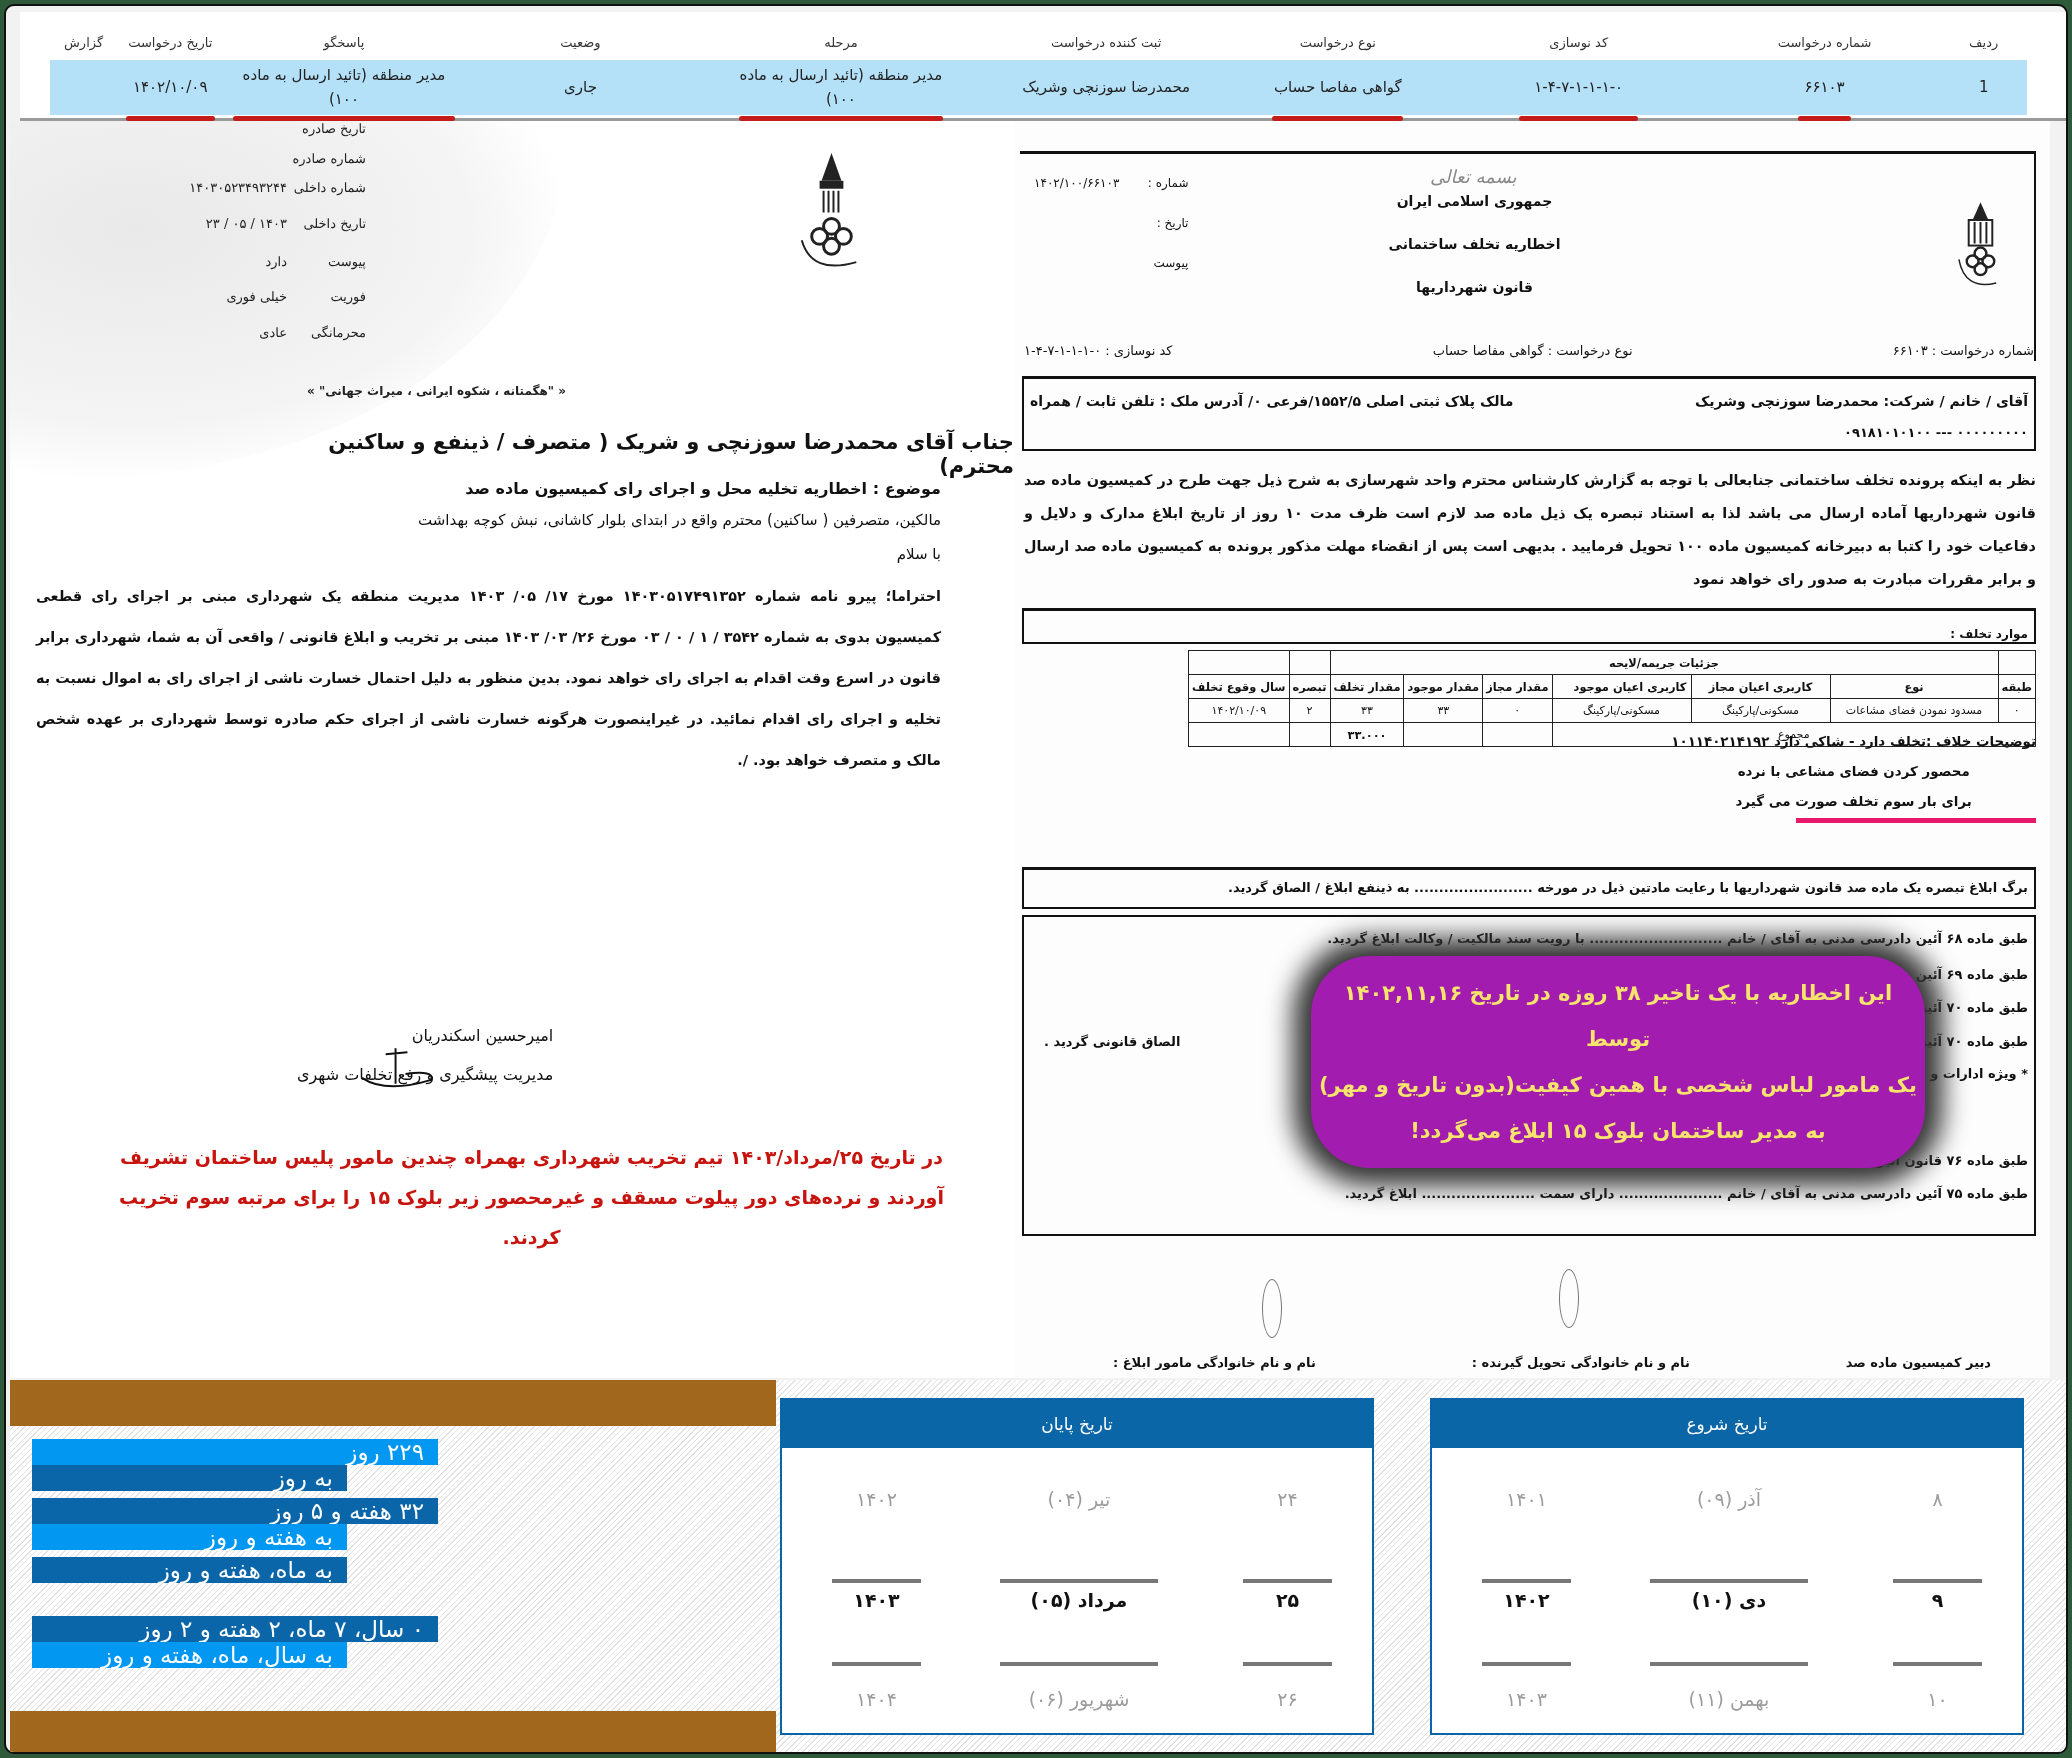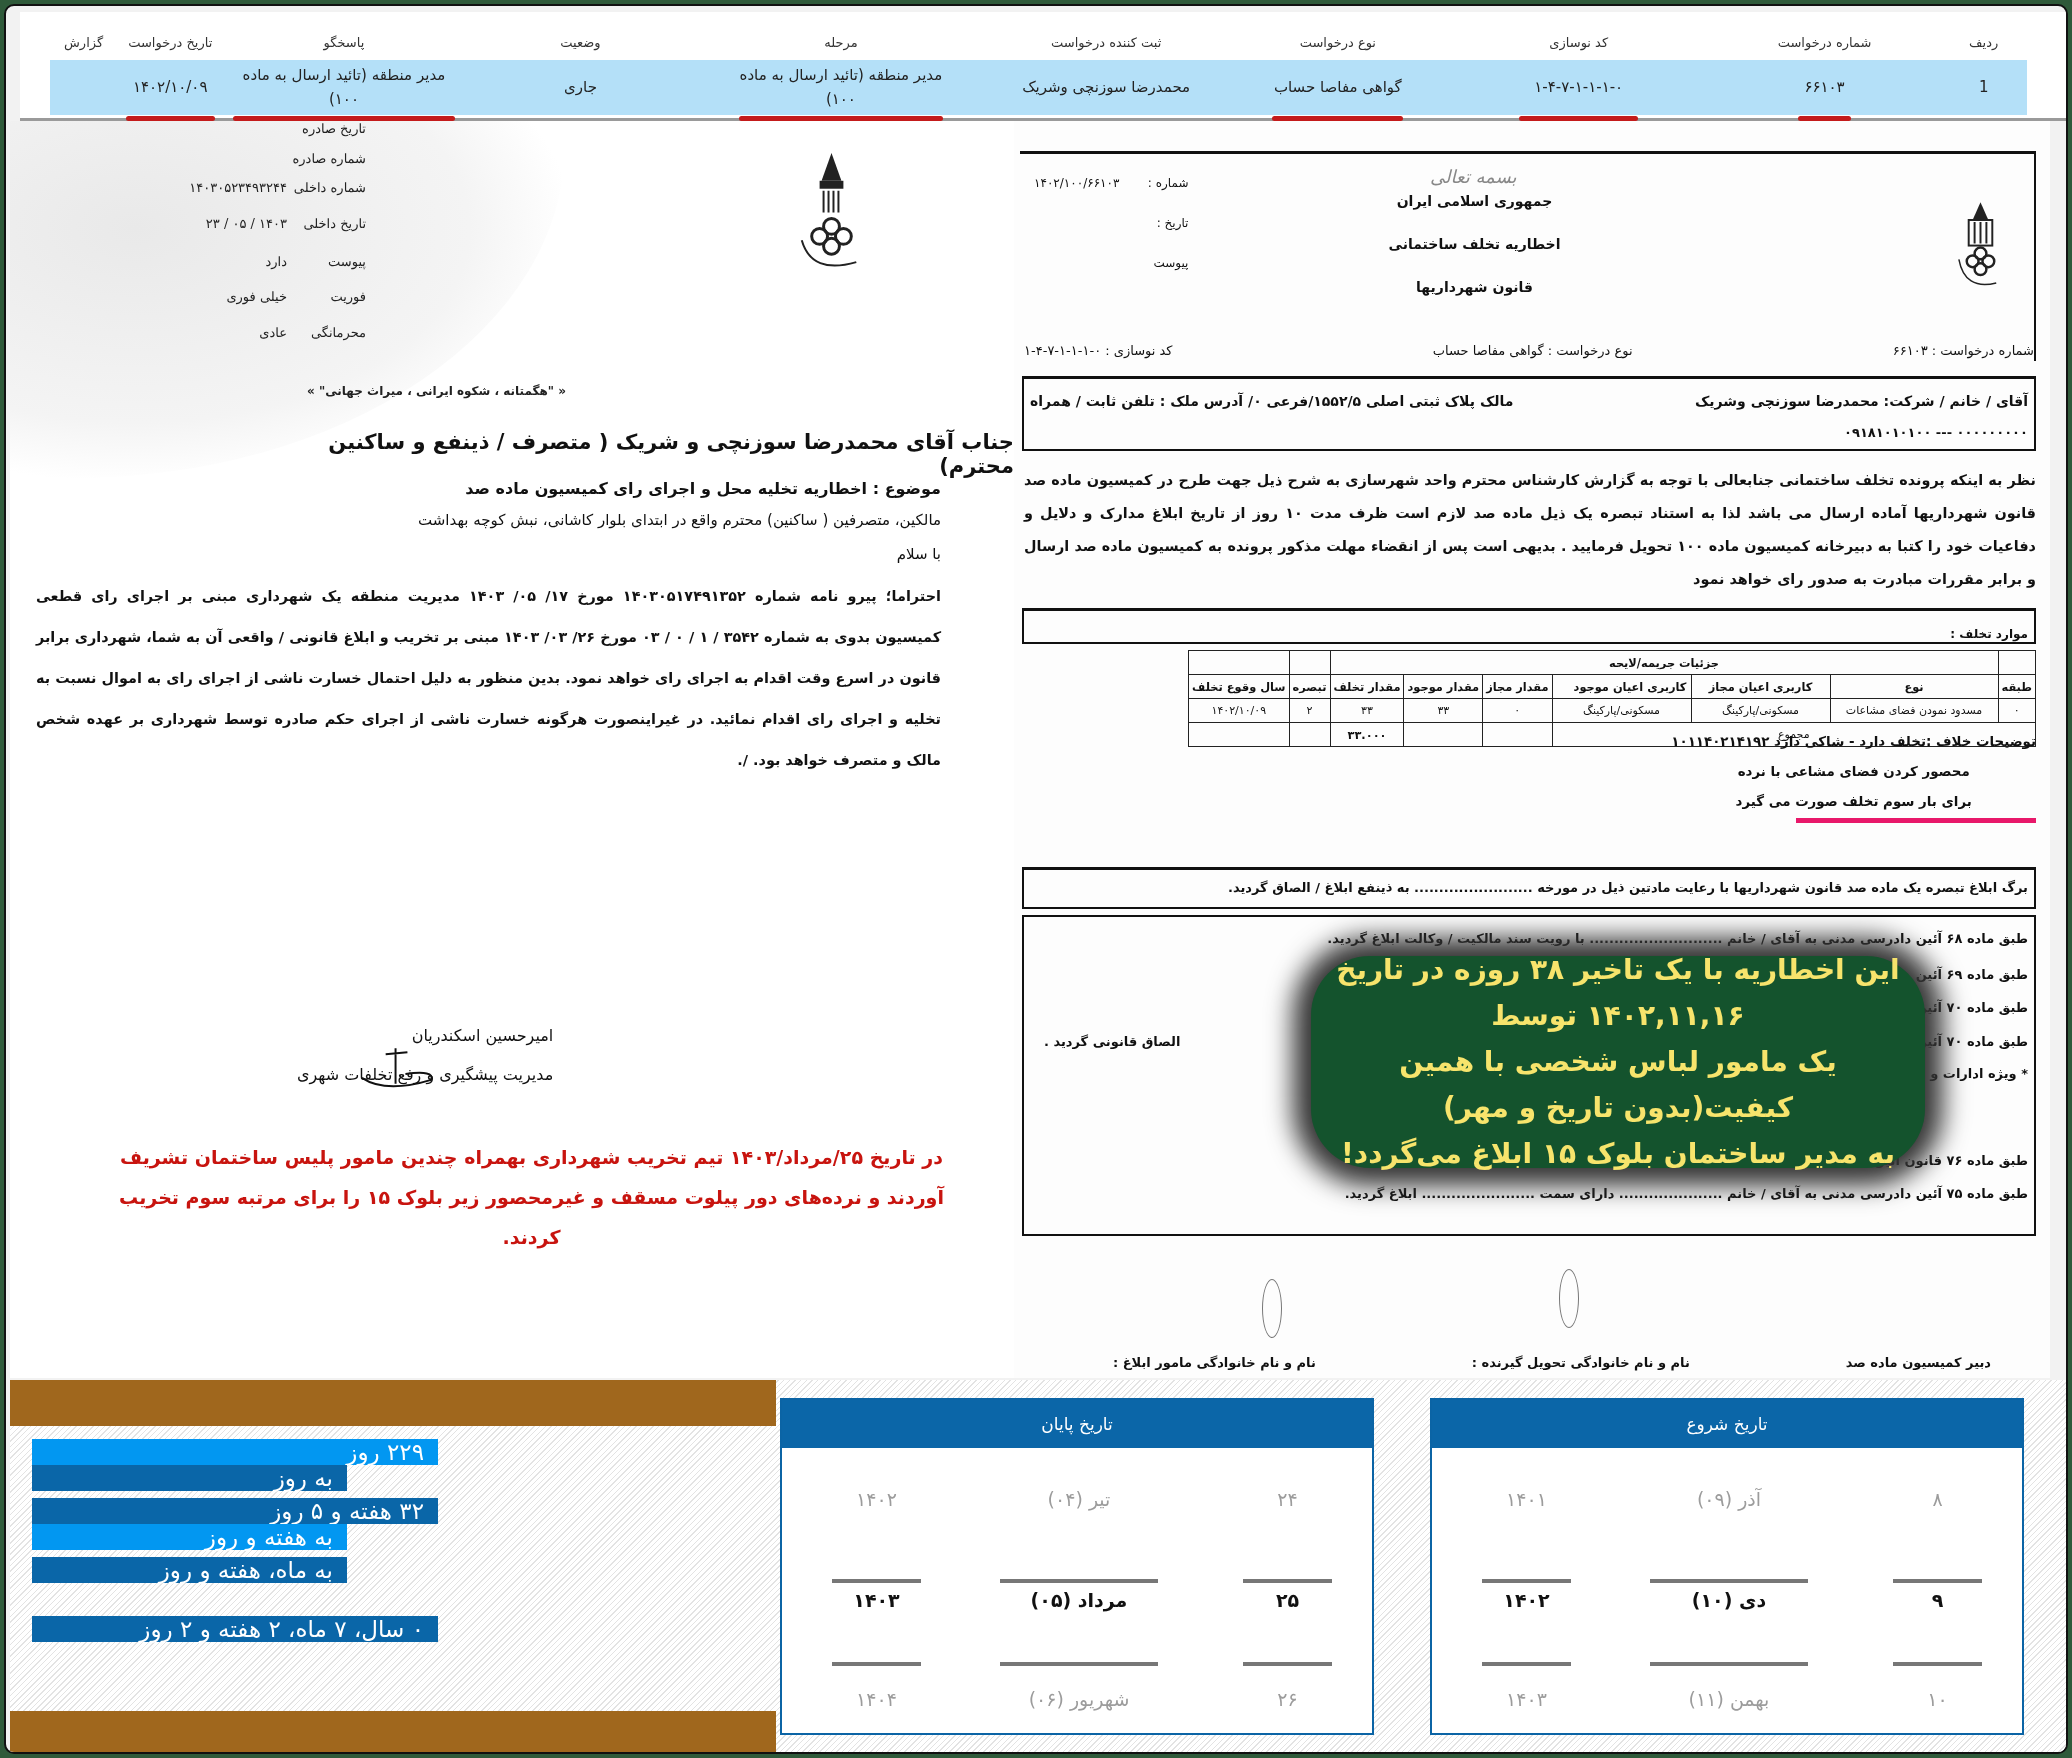--- a/index.html
+++ b/index.html
@@ -93,24 +93,24 @@
   .serve-box { left: 8px; right: 14px; top: 746px; height: 42px; border-top: 3px solid #111; }
   .serve-box span { position: absolute; right: 6px; top: 10px; font-size: 13px; font-weight: bold; }
   .articles-box { left: 8px; right: 14px; top: 794px; height: 321px; }
   .art { position: absolute; right: 6px; font-size: 13px; font-weight: bold; white-space: nowrap; }
   .sign-row { position: absolute; left: 99px; right: 59px; top: 1234px; display: flex; justify-content: space-between; font-size: 13px; font-weight: bold; }
   .scribble { position: absolute; width: 20px; height: 59px; border: 1.5px solid #777; border-radius: 50%; }
 
   
   .callout {
     position: absolute; left: 1305px; top: 950px; width: 614px; height: 212px;
-    background: #14532d; border-radius: 59px;
+    background: #a21caf; border-radius: 59px;
     box-shadow: 0 0 26px 18px #353535;
     display: flex; align-items: center; justify-content: center;
-    text-align: center; color: #f7e46c; font-weight: bold; font-size: 28px; line-height: 46px;
+    text-align: center; color: #f7e46c; font-weight: bold; font-size: 21px; line-height: 46px;
   }
 
   
   .bottom {
     position: absolute; left: 4px; top: 1374px; width: 2060px; height: 376px;
     background: repeating-linear-gradient(135deg, #fff 0px, #fff 3px, #e3e3e3 3px, #e3e3e3 4px);
   }
   .brown-top { position: absolute; left: 0; top: 0; width: 766px; height: 46px; background: #a0671d; }
   .brown-bot { position: absolute; left: 0; top: 331px; width: 766px; height: 46px; background: #a0671d; }
   .dur-table { position: absolute; left: 22px; top: 59px; width: 721px; }
@@ -397,20 +397,21 @@
       </div>
       <div class="dur-row">
         <div class="dur-val dark" style="direction:rtl;">۳۲ هفته و ۵ روز</div>
         <div class="dur-lbl light" style="direction:rtl;">به هفته و روز</div>
       </div>
       <div class="dur-row">
         <div class="dur-lbl dark" style="direction:rtl;">به ماه، هفته و روز</div>
       </div>
       <div class="dur-row">
         <div class="dur-val dark" style="direction:rtl;">۰ سال، ۷ ماه، ۲ هفته و ۲ روز</div>
+        <div class="dur-lbl light" style="direction:rtl;">به سال، ماه، هفته و روز</div>
       </div>
     </div>
 
     <div class="date-card" style="left:770px;">
       <div class="dc-head">تاریخ پایان</div>
       <div class="dc-grid">
 
         <div class="dc-col" style="right:20px; width:129px;">
           <div class="dc-cell dc-dim" style="top:40px;">۲۴</div>
           <div class="dc-line" style="top:131px; left:20px; right:20px;"></div>

